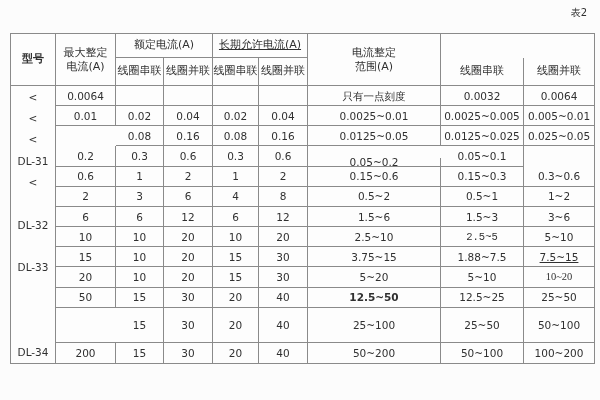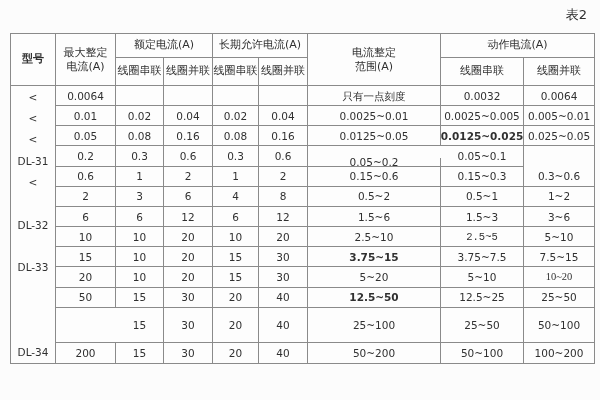--- a/index.html
+++ b/index.html
@@ -7,21 +7,21 @@
     width:600px;height:400px;
     background:#fcfcfc;
     font-family:"DejaVu Sans", sans-serif;
     position:relative;
     color:#333;
     overflow:hidden;
   }
   .caption{
     position:absolute;
     top:6px; right:13px;
-    font-size:13px;
+    font-size:10px;
     color:#2f2f2f;
   }
   .grid{
     position:absolute;
     left:10px; top:33px;
     width:583px; height:329px;
     display:grid;
     grid-template-columns:45px 60px 48px 49px 46px 49px 133px 83px 70px;
     grid-template-rows:24px 28px repeat(13, 1fr);
     border:1px solid #8a8a8a;
@@ -41,21 +41,21 @@
     line-height:1.15;
   }
   .h{ font-size:11px; }
   .two{ flex-direction:column; }
   .two div{ line-height:14px; }
   .nr{ border-right:none; }
   .nb{ border-bottom:none; }
   .h-model { grid-area:1 / 1 / 3 / 2;font-weight:bold; }
   .h-max   { grid-area:1 / 2 / 3 / 3; }
   .h-rated { grid-area:1 / 3 / 2 / 5; }
-  .h-long  { grid-area:1 / 5 / 2 / 7; }
+  .h-long  { grid-area:1 / 5 / 2 / 7;text-decoration:underline; }
   .h-range { grid-area:1 / 7 / 3 / 8; }
   .h-action{ grid-area:1 / 8 / 2 / 10; }
   .sh3{ grid-area:2 / 3; } .sh4{ grid-area:2 / 4; }
   .sh5{ grid-area:2 / 5; } .sh6{ grid-area:2 / 6; }
   .sh8{ grid-area:2 / 8; } .sh9{ grid-area:2 / 9; }
   .model-col{
     grid-area:3 / 1 / 16 / 2;
     display:flex;
     flex-direction:column;
     border-right:1px solid #8a8a8a;
@@ -80,21 +80,20 @@
   <div class="cell h h-rated">额定电流(A)</div>
   <div class="cell h h-max two">
     <div>最大整定</div>
     <div>电流(A)</div>
   </div>
   <div class="cell h h-long">长期允许电流(A)</div>
   <div class="cell h h-range two">
     <div>电流整定</div>
     <div>范围(A)</div>
   </div>
-  <div class="cell h h-action nr">动作电流(A)</div>
 
   <div class="cell h sh3">线圈串联</div>
   <div class="cell h sh4">线圈并联</div>
   <div class="cell h sh5">线圈串联</div>
   <div class="cell h sh6">线圈并联</div>
   <div class="cell h sh8">线圈串联</div>
   <div class="cell h sh9 nr">线圈并联</div>
 
   <div class="model-col" id="modelCol">
       <div class="model-slot">&lt;</div>
@@ -120,27 +119,26 @@
     <div class="cell data" style="grid-area: 3 / 8;">0.0032</div>
     <div class="cell data nr" style="grid-area: 3 / 9;">0.0064</div>
     <div class="cell data" style="grid-area: 4 / 2;">0.01</div>
     <div class="cell data" style="grid-area: 4 / 3;">0.02</div>
     <div class="cell data" style="grid-area: 4 / 4;">0.04</div>
     <div class="cell data" style="grid-area: 4 / 5;">0.02</div>
     <div class="cell data" style="grid-area: 4 / 6;">0.04</div>
     <div class="cell data" style="grid-area: 4 / 7;">0.0025~0.01</div>
     <div class="cell data" style="grid-area: 4 / 8;">0.0025~0.005</div>
     <div class="cell data nr" style="grid-area: 4 / 9;">0.005~0.01</div>
-    <div class="cell data" style="grid-area: 5 / 2;">0.05</div>
     <div class="cell data" style="grid-area: 5 / 3;">0.08</div>
     <div class="cell data" style="grid-area: 5 / 4;">0.16</div>
     <div class="cell data" style="grid-area: 5 / 5;">0.08</div>
     <div class="cell data" style="grid-area: 5 / 6;">0.16</div>
     <div class="cell data" style="grid-area: 5 / 7;">0.0125~0.05</div>
-    <div class="cell data" style="grid-area: 5 / 8; font-weight: bold;">0.0125~0.025</div>
+    <div class="cell data" style="grid-area: 5 / 8;">0.0125~0.025</div>
     <div class="cell data nr" style="grid-area: 5 / 9;">0.025~0.05</div>
     <div class="cell data" style="grid-area: 6 / 2;">0.2</div>
     <div class="cell data" style="grid-area: 6 / 3;">0.3</div>
     <div class="cell data" style="grid-area: 6 / 4;">0.6</div>
     <div class="cell data" style="grid-area: 6 / 5;">0.3</div>
     <div class="cell data" style="grid-area: 6 / 6;">0.6</div>
     <div class="cell data" style="grid-area: 6 / 7; margin-top: 12px;">0.05~0.2</div>
     <div class="cell data" style="grid-area: 6 / 8;">0.05~0.1</div>
     <div class="cell data" style="grid-area: 7 / 2;">0.6</div>
     <div class="cell data" style="grid-area: 7 / 3;">1</div>
@@ -172,23 +170,23 @@
     <div class="cell data" style="grid-area: 10 / 5;">10</div>
     <div class="cell data" style="grid-area: 10 / 6;">20</div>
     <div class="cell data" style="grid-area: 10 / 7;">2.5~10</div>
     <div class="cell data" style="grid-area: 10 / 8; font-family: Liberation Mono, monospace;">2.5~5</div>
     <div class="cell data nr" style="grid-area: 10 / 9;">5~10</div>
     <div class="cell data" style="grid-area: 11 / 2;">15</div>
     <div class="cell data" style="grid-area: 11 / 3;">10</div>
     <div class="cell data" style="grid-area: 11 / 4;">20</div>
     <div class="cell data" style="grid-area: 11 / 5;">15</div>
     <div class="cell data" style="grid-area: 11 / 6;">30</div>
-    <div class="cell data" style="grid-area: 11 / 7; font-weight: bold;">3.75~15</div>
-    <div class="cell data" style="grid-area: 11 / 8;">3.75~7.5</div>
-    <div class="cell data nr" style="grid-area: 11 / 9;">7.5~15</div>
+    <div class="cell data" style="grid-area: 11 / 7;">3.75~15</div>
+    <div class="cell data" style="grid-area: 11 / 8;">1.88~7.5</div>
+    <div class="cell data nr" style="grid-area: 11 / 9; text-decoration: underline;">7.5~15</div>
     <div class="cell data" style="grid-area: 12 / 2;">20</div>
     <div class="cell data" style="grid-area: 12 / 3;">10</div>
     <div class="cell data" style="grid-area: 12 / 4;">20</div>
     <div class="cell data" style="grid-area: 12 / 5;">15</div>
     <div class="cell data" style="grid-area: 12 / 6;">30</div>
     <div class="cell data" style="grid-area: 12 / 7;">5~20</div>
     <div class="cell data" style="grid-area: 12 / 8;">5~10</div>
     <div class="cell data nr" style="grid-area: 12 / 9; font-family: Liberation Serif, serif;">10~20</div>
     <div class="cell data" style="grid-area: 13 / 2;">50</div>
     <div class="cell data" style="grid-area: 13 / 3;">15</div>

